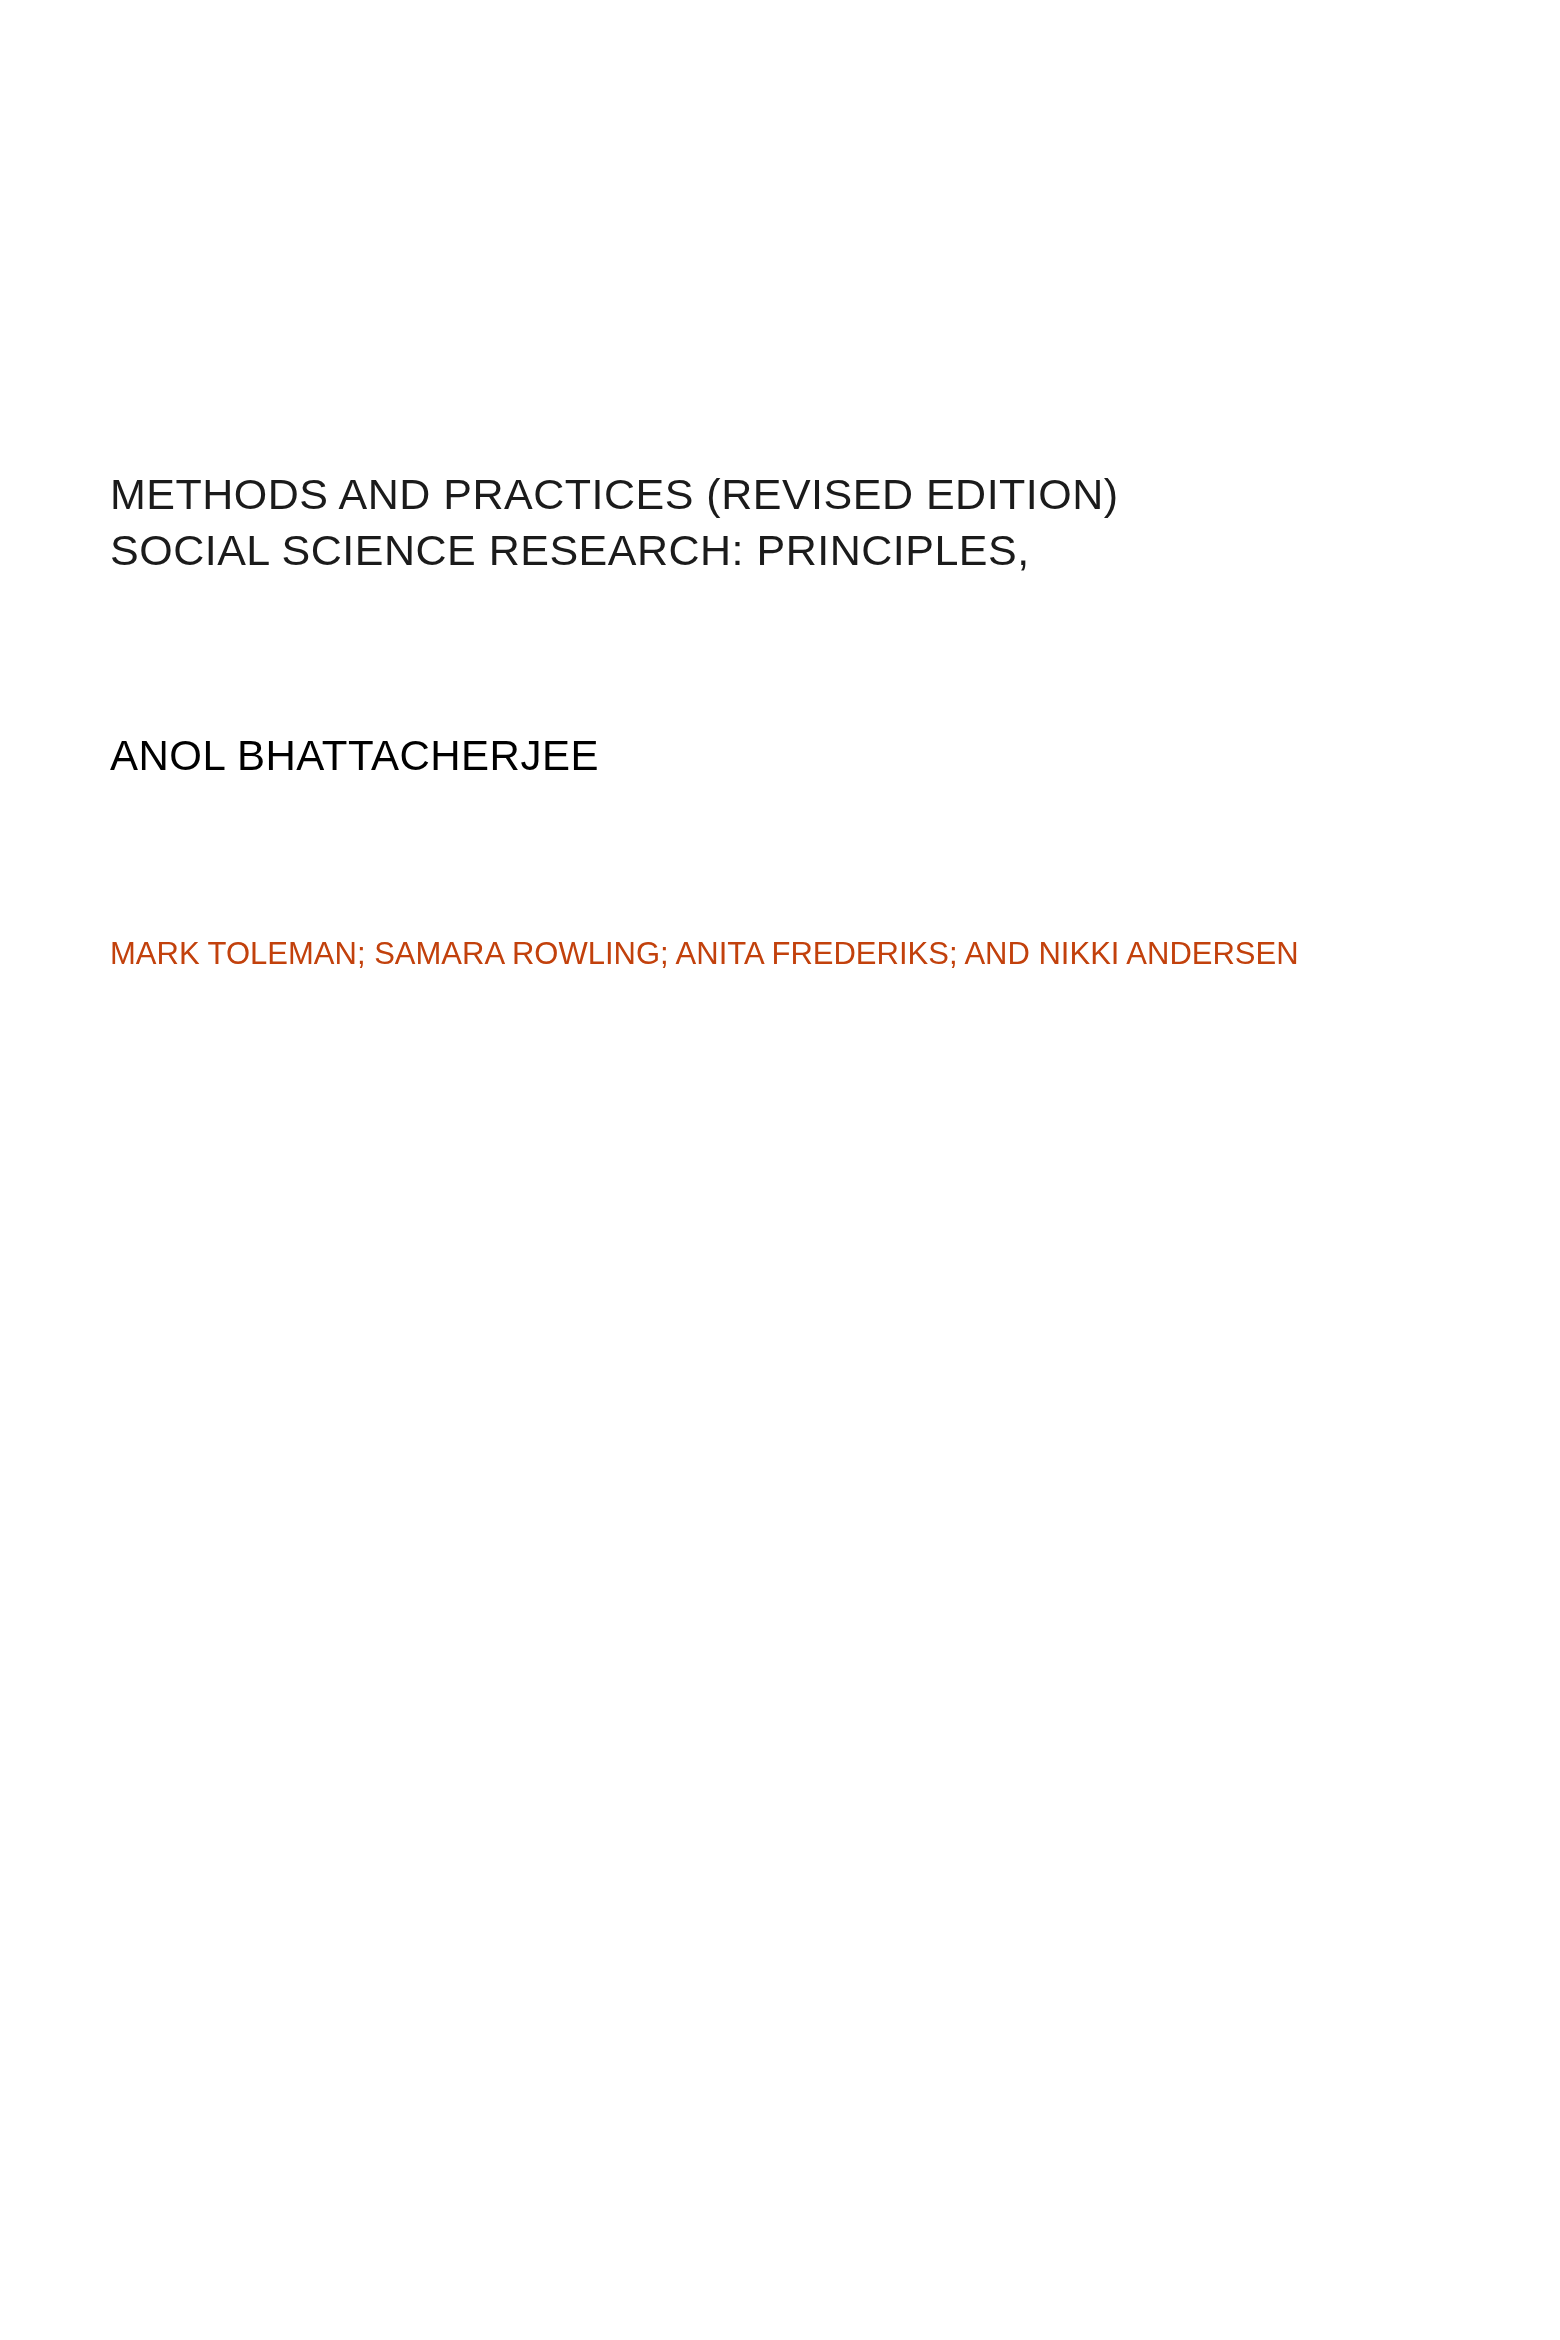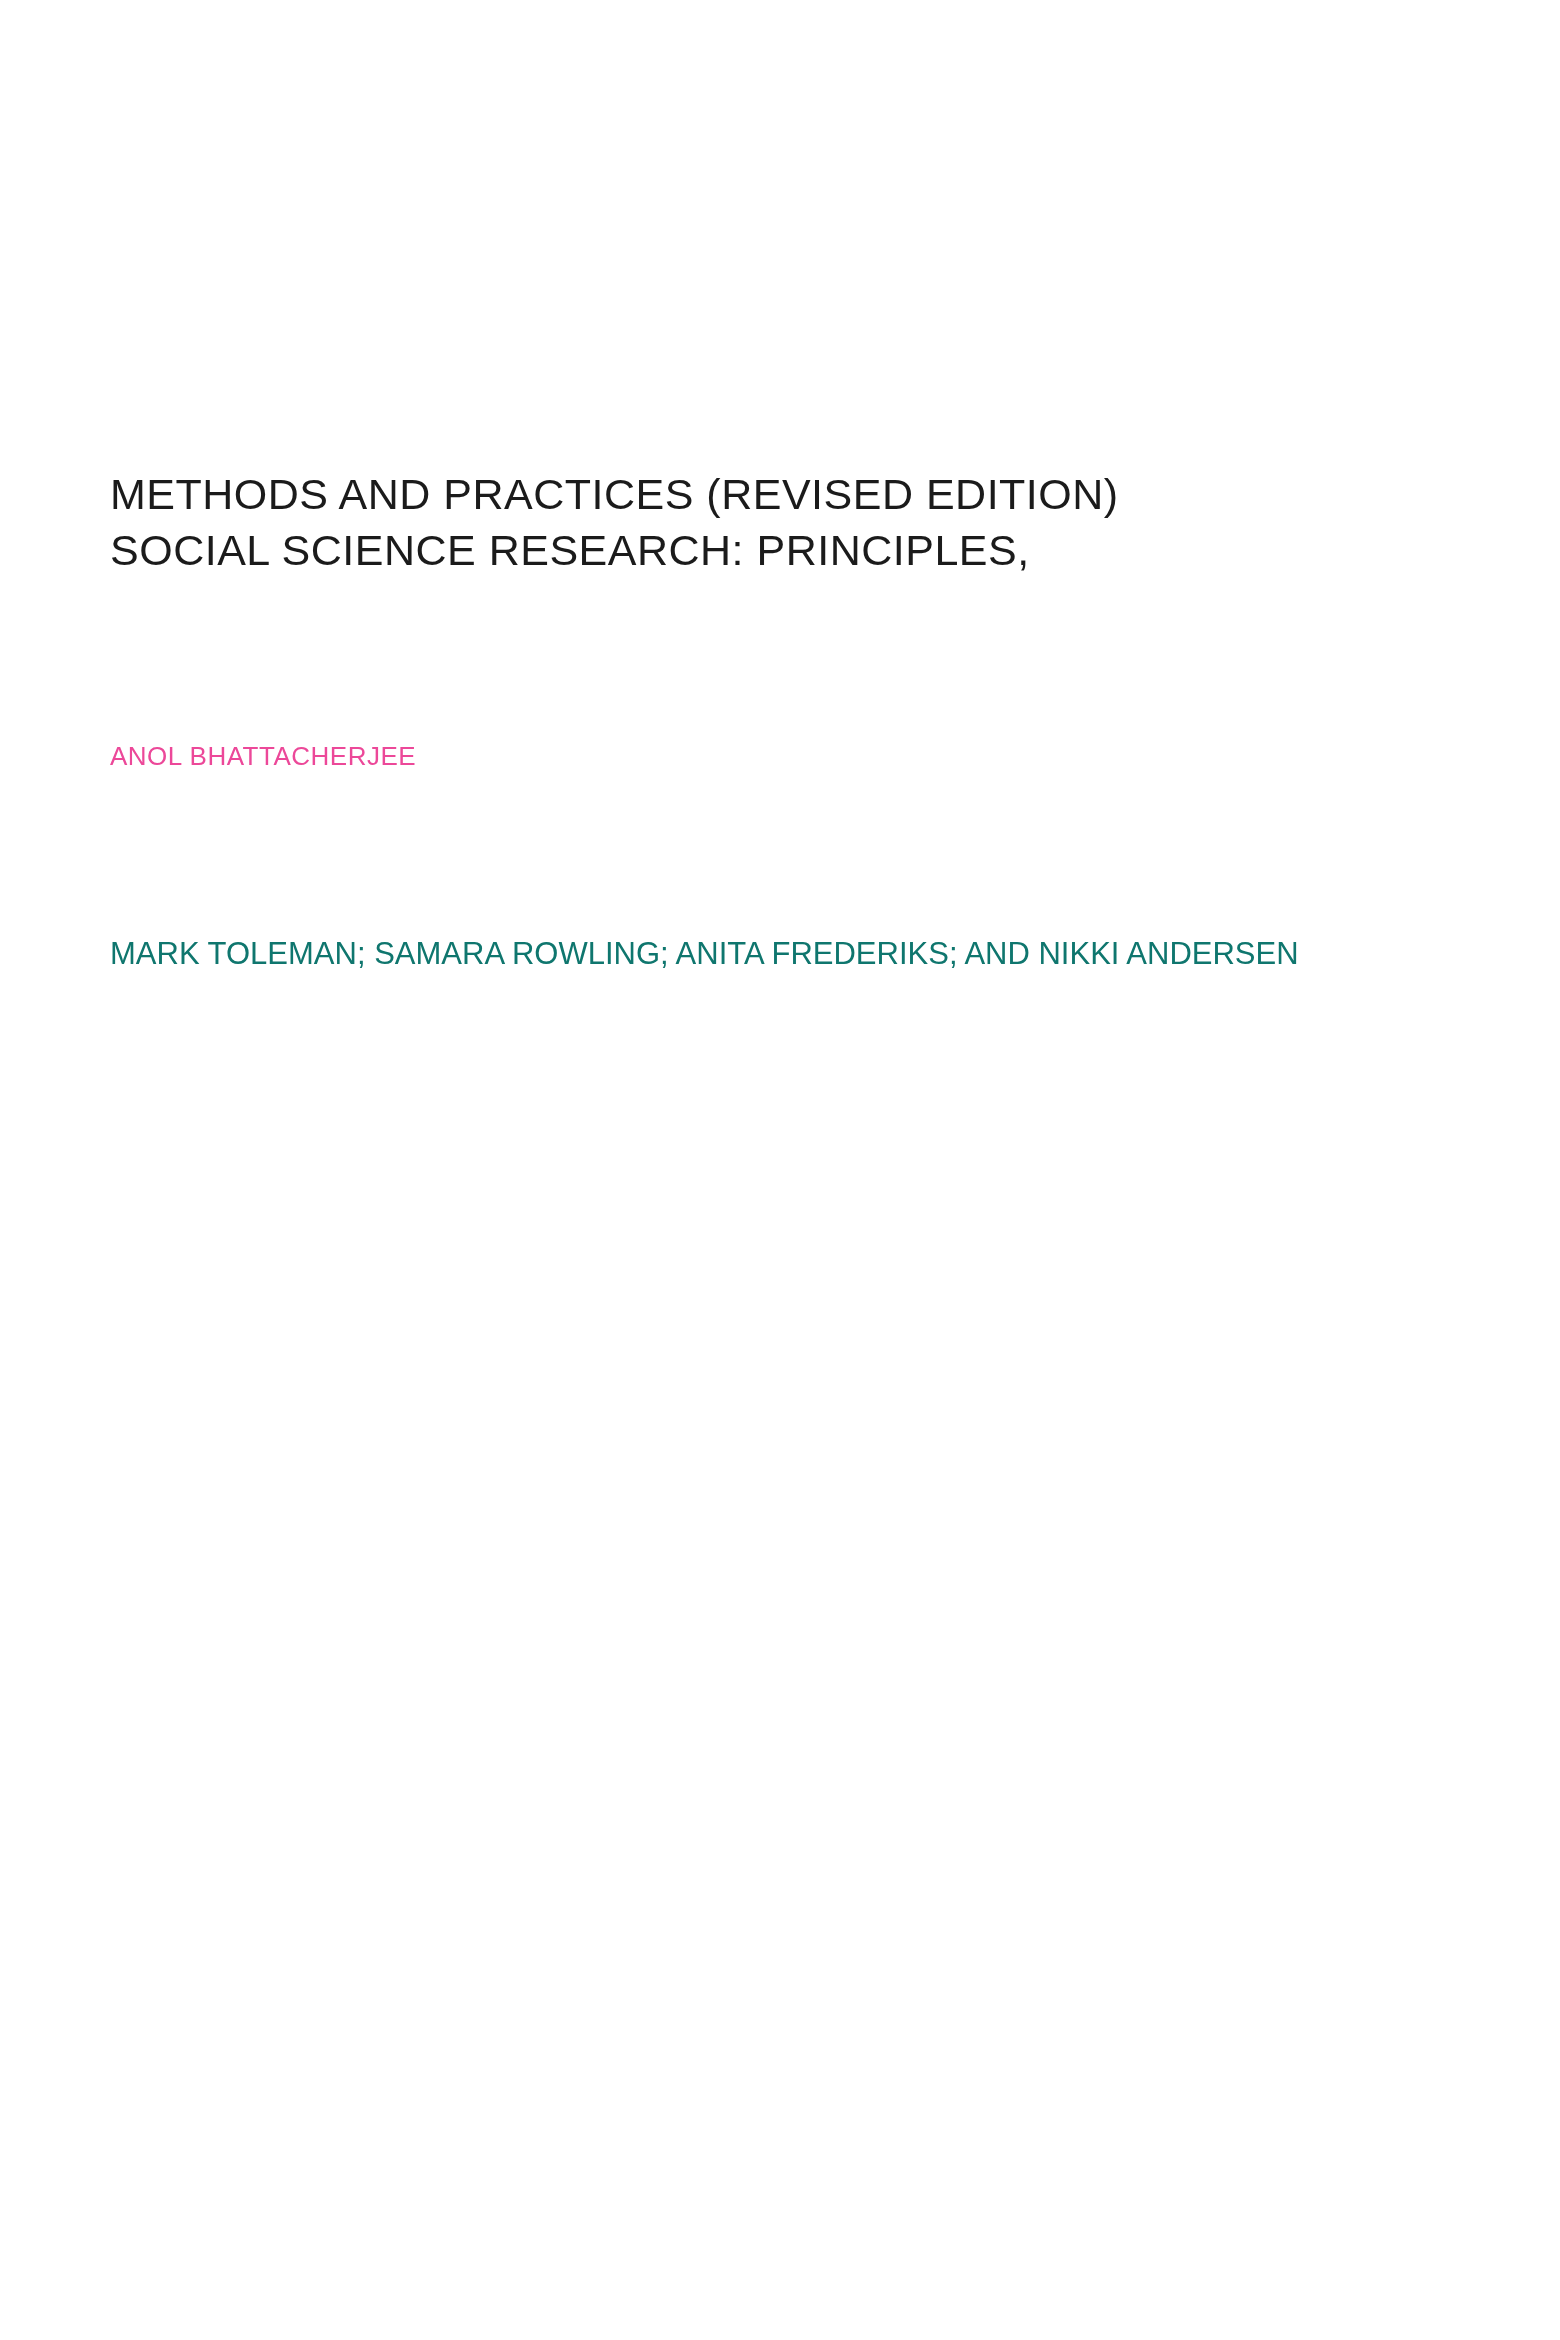--- a/index.html
+++ b/index.html
@@ -32,36 +32,36 @@
     text-transform: uppercase;
     max-width: 1122px;
   }
   .book-title .title-line {
     display: block;
   }
   .book-author {
     position: absolute;
     left: 110px;
     top: 734px;
-    font-size: 26px;
+    font-size: 42px;
     font-weight: 400;
     line-height: 44px;
     letter-spacing: 0.5px;
-    color: #ec4899;
+    color: #000000;
     text-transform: uppercase;
   }
   .book-contributors {
     position: absolute;
     left: 110px;
     top: 932px;
     font-size: 31px;
     font-weight: 400;
     line-height: 44px;
     letter-spacing: 0px;
-    color: #0f766e;
+    color: #c2410c;
     text-transform: uppercase;
     max-width: 1385px;
   }
 </style>
 </head>
 <body>
 
 <div class="title-page">
 
   <h1 class="book-title">

